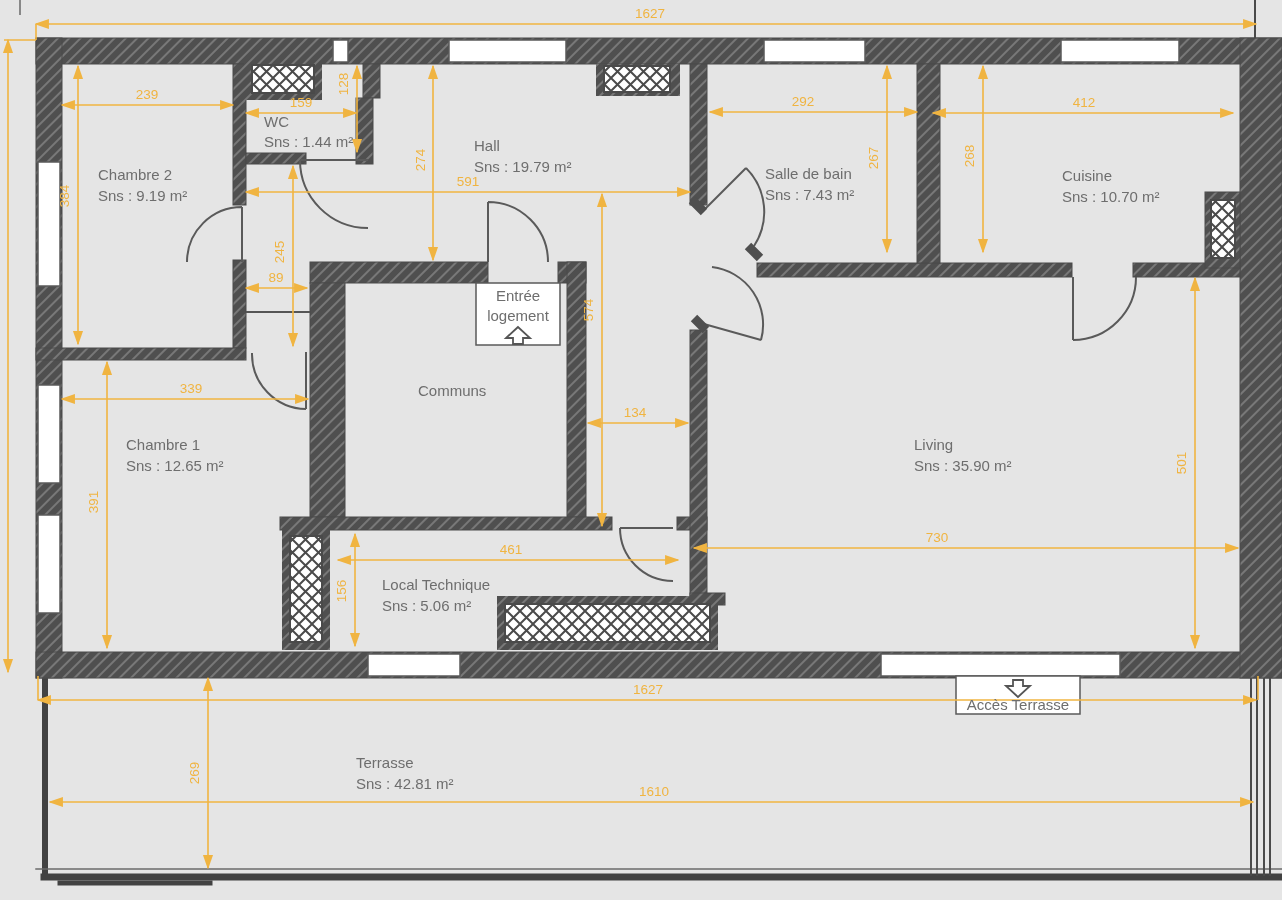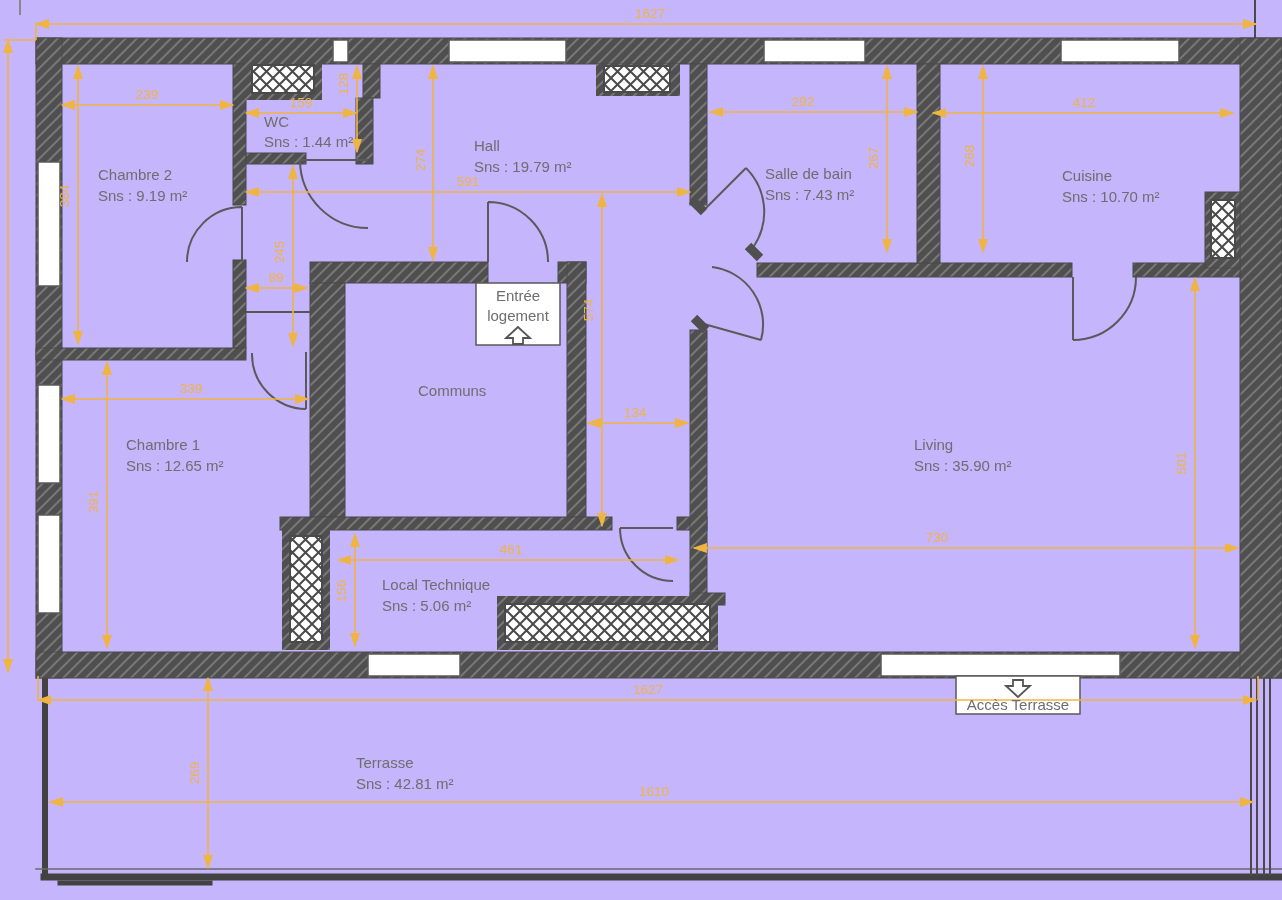--- a/index.html
+++ b/index.html
@@ -1,16 +1,16 @@
 <!DOCTYPE html>
 <html><head>
 <meta charset="utf-8">
 <style>
   html,body{margin:0;padding:0;background:#ffffff;}
-  .stage{position:relative;width:1282px;height:900px;background:#c4b5fd;overflow:hidden;
+  .stage{position:relative;width:1282px;height:900px;background:#e5e5e5;overflow:hidden;
          font-family:"Liberation Sans", sans-serif;}
   svg{display:block;}
   text{font-family:"Liberation Sans", sans-serif;}
   .room-name{fill:#6E6E6E;font-size:15px;}
   .dim-label{fill:#F0B441;font-size:13.5px;}
   .box-label{fill:#6E6E6E;font-size:15px;text-anchor:middle;}
 </style>
 </head>
 <body>
 

